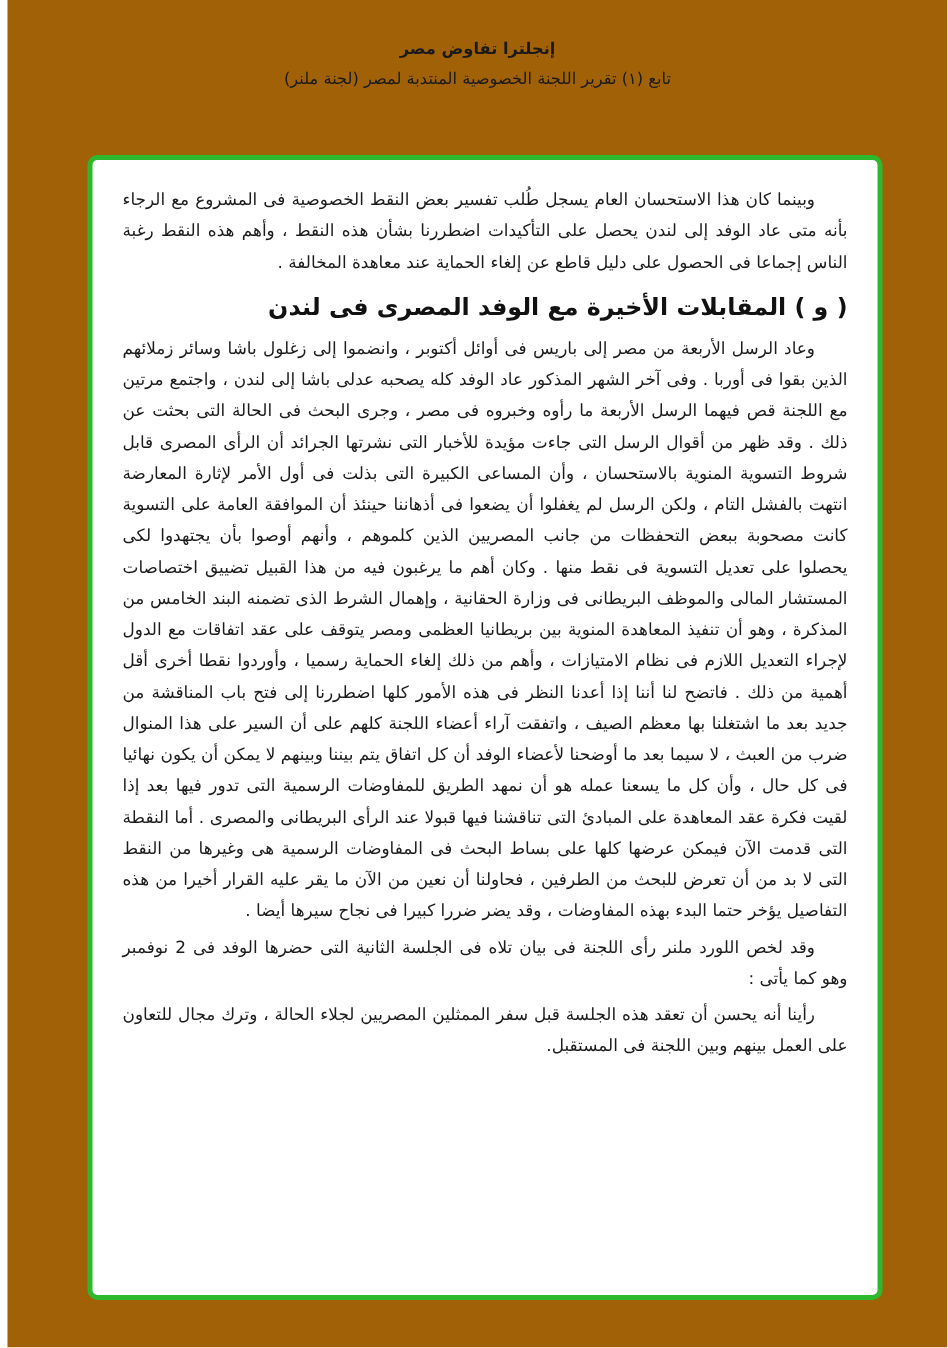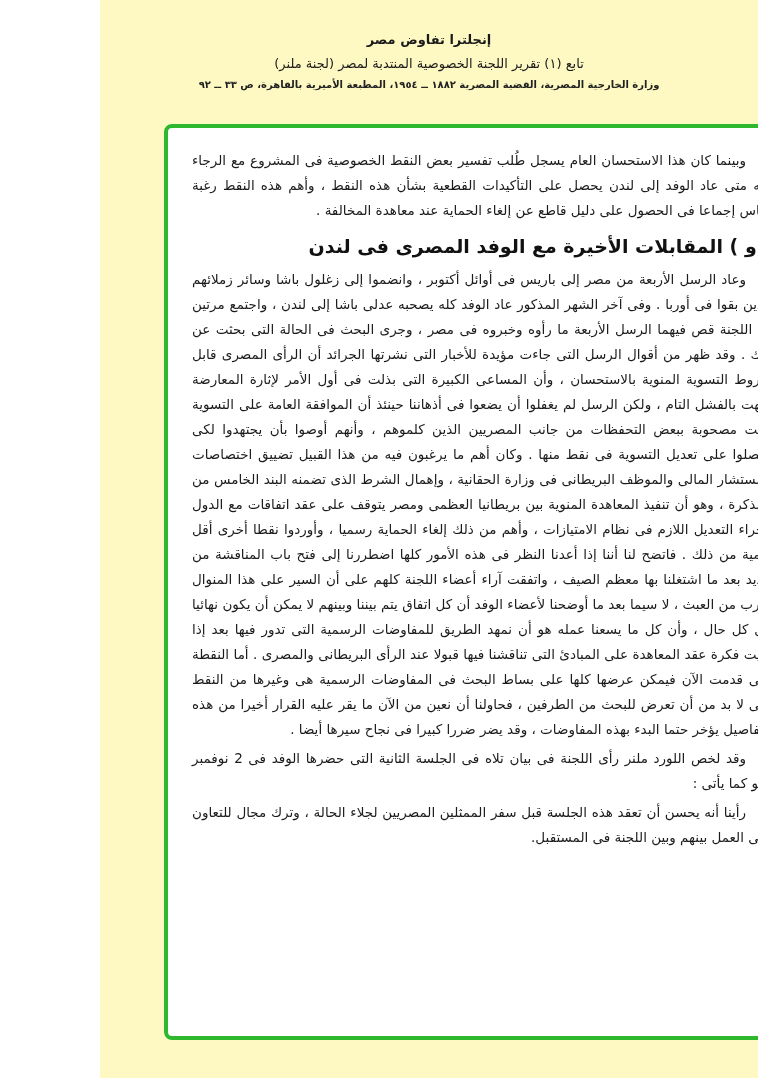--- a/index.html
+++ b/index.html
@@ -9,23 +9,23 @@
     }
     body {
       width: 758px;
       height: 1078px;
       font-family: "DejaVu Sans", sans-serif;
       color: #1a1a1a;
       overflow: hidden;
     }
     .page {
       position: relative;
-      width: 658px;
+      width: 752px;
       height: 1078px;
-      background: #fef9c3;
+      background: #a16207;
       direction: rtl;
     }
     .header {
       text-align: center;
       padding-top: 32px;
       direction: rtl;
     }
     .header-title {
       font-weight: bold;
       font-size: 13px;
@@ -76,26 +76,25 @@
     }
   </style>
 </head>
 <body>
 
 <div class="page">
 
   <div class="header">
     <div class="header-title">إنجلترا تفاوض مصر</div>
     <div class="header-subtitle">تابع (١) تقرير اللجنة الخصوصية المنتدبة لمصر (لجنة ملنر)</div>
-    <div class="header-source">وزارة الخارجية المصرية، القضية المصرية ١٨٨٢ ــ ١٩٥٤، المطبعة الأميرية بالقاهرة، ص ٣٣ ــ ٩٢</div>
   </div>
 
   <div class="frame">
 
-    <p class="para indent">وبينما كان هذا الاستحسان العام يسجل طُلب تفسير بعض النقط الخصوصية فى المشروع مع الرجاء بأنه متى عاد الوفد إلى لندن يحصل على التأكيدات القطعية بشأن هذه النقط ، وأهم هذه النقط رغبة الناس إجماعا فى الحصول على دليل قاطع عن إلغاء الحماية عند معاهدة المخالفة .</p>
+    <p class="para indent">وبينما كان هذا الاستحسان العام يسجل طُلب تفسير بعض النقط الخصوصية فى المشروع مع الرجاء بأنه متى عاد الوفد إلى لندن يحصل على التأكيدات اضطررنا بشأن هذه النقط ، وأهم هذه النقط رغبة الناس إجماعا فى الحصول على دليل قاطع عن إلغاء الحماية عند معاهدة المخالفة .</p>
 
     <h2 class="section-heading">( و ) المقابلات الأخيرة مع الوفد المصرى فى لندن</h2>
 
     <p class="para indent">وعاد الرسل الأربعة من مصر إلى باريس فى أوائل أكتوبر ، وانضموا إلى زغلول باشا وسائر زملائهم الذين بقوا فى أوربا . وفى آخر الشهر المذكور عاد الوفد كله يصحبه عدلى باشا إلى لندن ، واجتمع مرتين مع اللجنة قص فيهما الرسل الأربعة ما رأوه وخبروه فى مصر ، وجرى البحث فى الحالة التى بحثت عن ذلك . وقد ظهر من أقوال الرسل التى جاءت مؤيدة للأخبار التى نشرتها الجرائد أن الرأى المصرى قابل شروط التسوية المنوية بالاستحسان ، وأن المساعى الكبيرة التى بذلت فى أول الأمر لإثارة المعارضة انتهت بالفشل التام ، ولكن الرسل لم يغفلوا أن يضعوا فى أذهاننا حينئذ أن الموافقة العامة على التسوية كانت مصحوبة ببعض التحفظات من جانب المصريين الذين كلموهم ، وأنهم أوصوا بأن يجتهدوا لكى يحصلوا على تعديل التسوية فى نقط منها . وكان أهم ما يرغبون فيه من هذا القبيل تضييق اختصاصات المستشار المالى والموظف البريطانى فى وزارة الحقانية ، وإهمال الشرط الذى تضمنه البند الخامس من المذكرة ، وهو أن تنفيذ المعاهدة المنوية بين بريطانيا العظمى ومصر يتوقف على عقد اتفاقات مع الدول لإجراء التعديل اللازم فى نظام الامتيازات ، وأهم من ذلك إلغاء الحماية رسميا ، وأوردوا نقطا أخرى أقل أهمية من ذلك . فاتضح لنا أننا إذا أعدنا النظر فى هذه الأمور كلها اضطررنا إلى فتح باب المناقشة من جديد بعد ما اشتغلنا بها معظم الصيف ، واتفقت آراء أعضاء اللجنة كلهم على أن السير على هذا المنوال ضرب من العبث ، لا سيما بعد ما أوضحنا لأعضاء الوفد أن كل اتفاق يتم بيننا وبينهم لا يمكن أن يكون نهائيا فى كل حال ، وأن كل ما يسعنا عمله هو أن نمهد الطريق للمفاوضات الرسمية التى تدور فيها بعد إذا لقيت فكرة عقد المعاهدة على المبادئ التى تناقشنا فيها قبولا عند الرأى البريطانى والمصرى . أما النقطة التى قدمت الآن فيمكن عرضها كلها على بساط البحث فى المفاوضات الرسمية هى وغيرها من النقط التى لا بد من أن تعرض للبحث من الطرفين ، فحاولنا أن نعين من الآن ما يقر عليه القرار أخيرا من هذه التفاصيل يؤخر حتما البدء بهذه المفاوضات ، وقد يضر ضررا كبيرا فى نجاح سيرها أيضا .</p>
 
     <p class="para indent">وقد لخص اللورد ملنر رأى اللجنة فى بيان تلاه فى الجلسة الثانية التى حضرها الوفد فى 2 نوفمبر وهو كما يأتى :</p>
 
     <p class="para indent">رأينا أنه يحسن أن تعقد هذه الجلسة قبل سفر الممثلين المصريين لجلاء الحالة ، وترك مجال للتعاون على العمل بينهم وبين اللجنة فى المستقبل.</p>
 
   </div>

